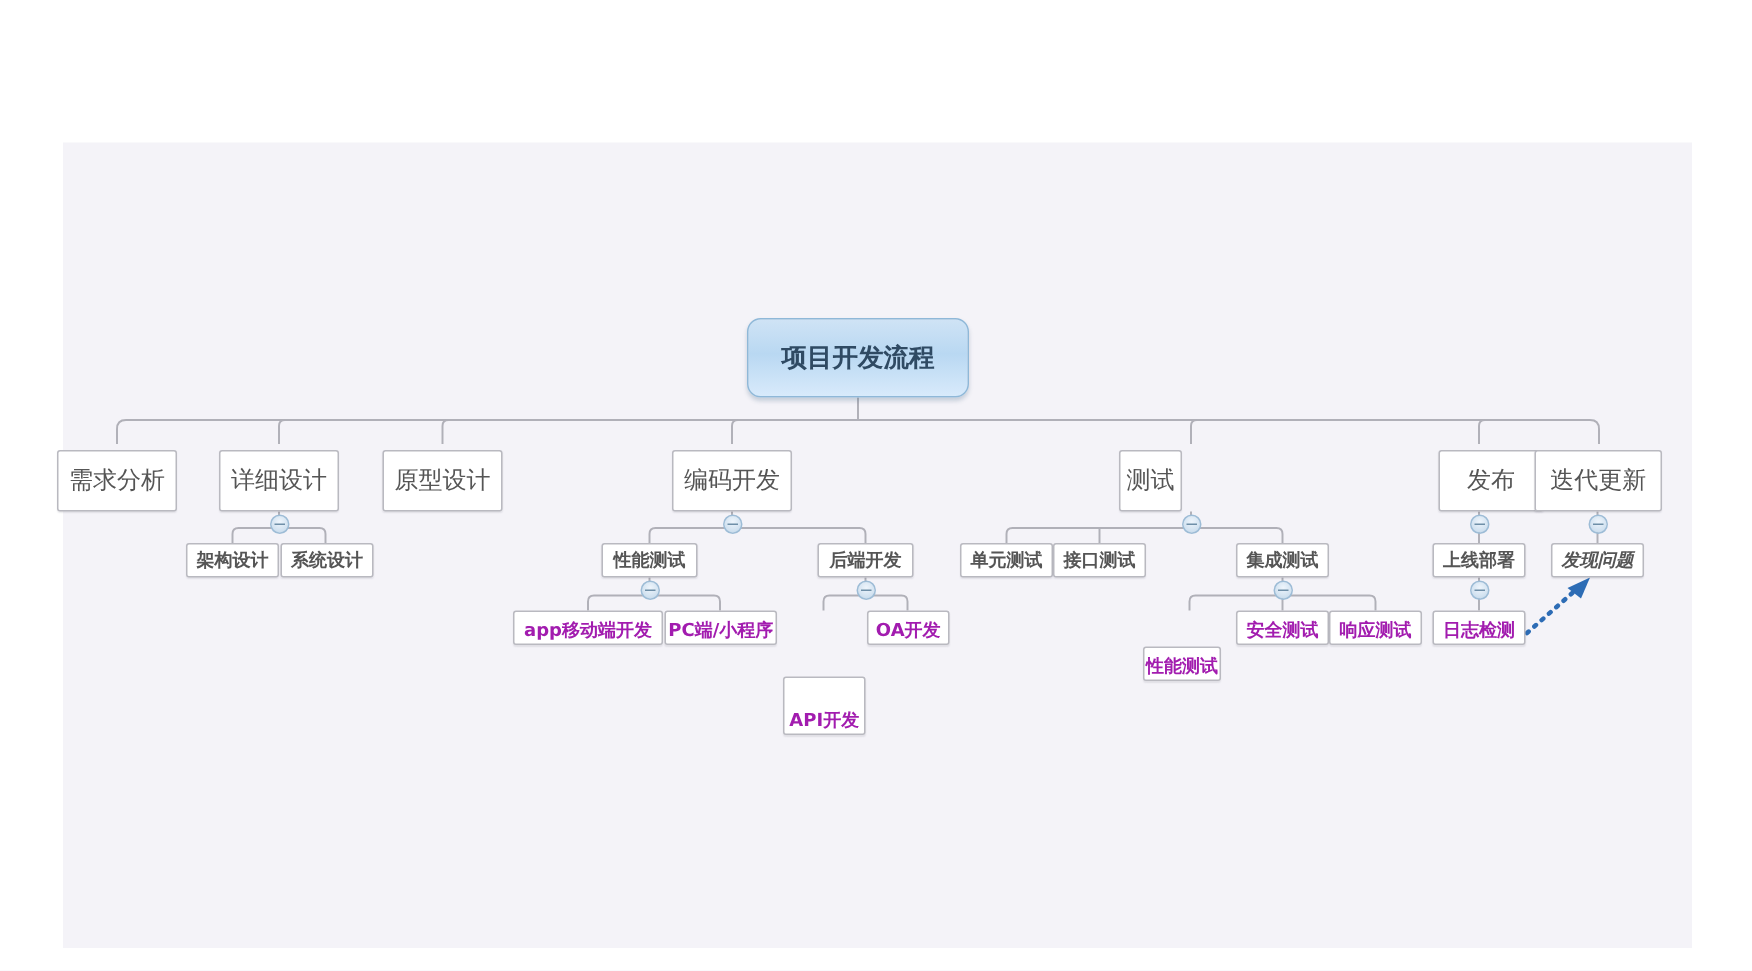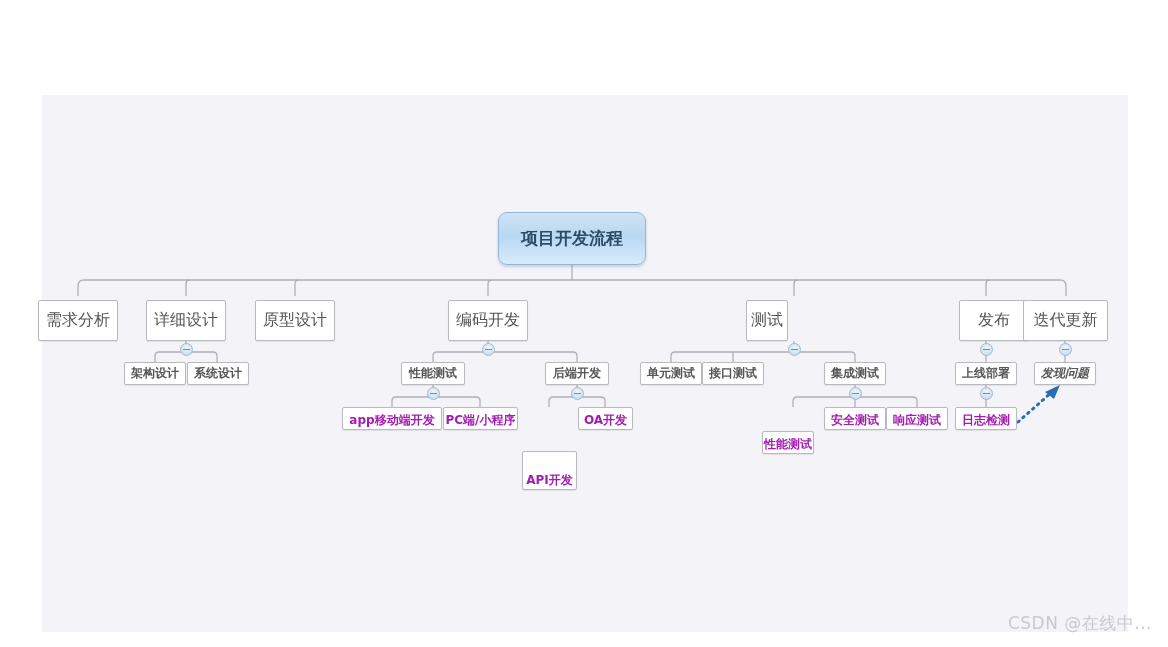--- a/index.html
+++ b/index.html
@@ -225,15 +225,14 @@
   <div class="toggle" style="left:180px;top:343px;"></div>
   <div class="toggle" style="left:482px;top:343px;"></div>
   <div class="toggle" style="left:788px;top:343px;"></div>
   <div class="toggle" style="left:980px;top:343px;"></div>
   <div class="toggle" style="left:1059px;top:343px;"></div>
   <div class="toggle" style="left:427px;top:387px;"></div>
   <div class="toggle" style="left:571px;top:387px;"></div>
   <div class="toggle" style="left:849px;top:387px;"></div>
   <div class="toggle" style="left:980px;top:387px;"></div>
 
-  <div class="watermark">CSDN @在线中...</div>
 
 </div>
 
 </body></html>

